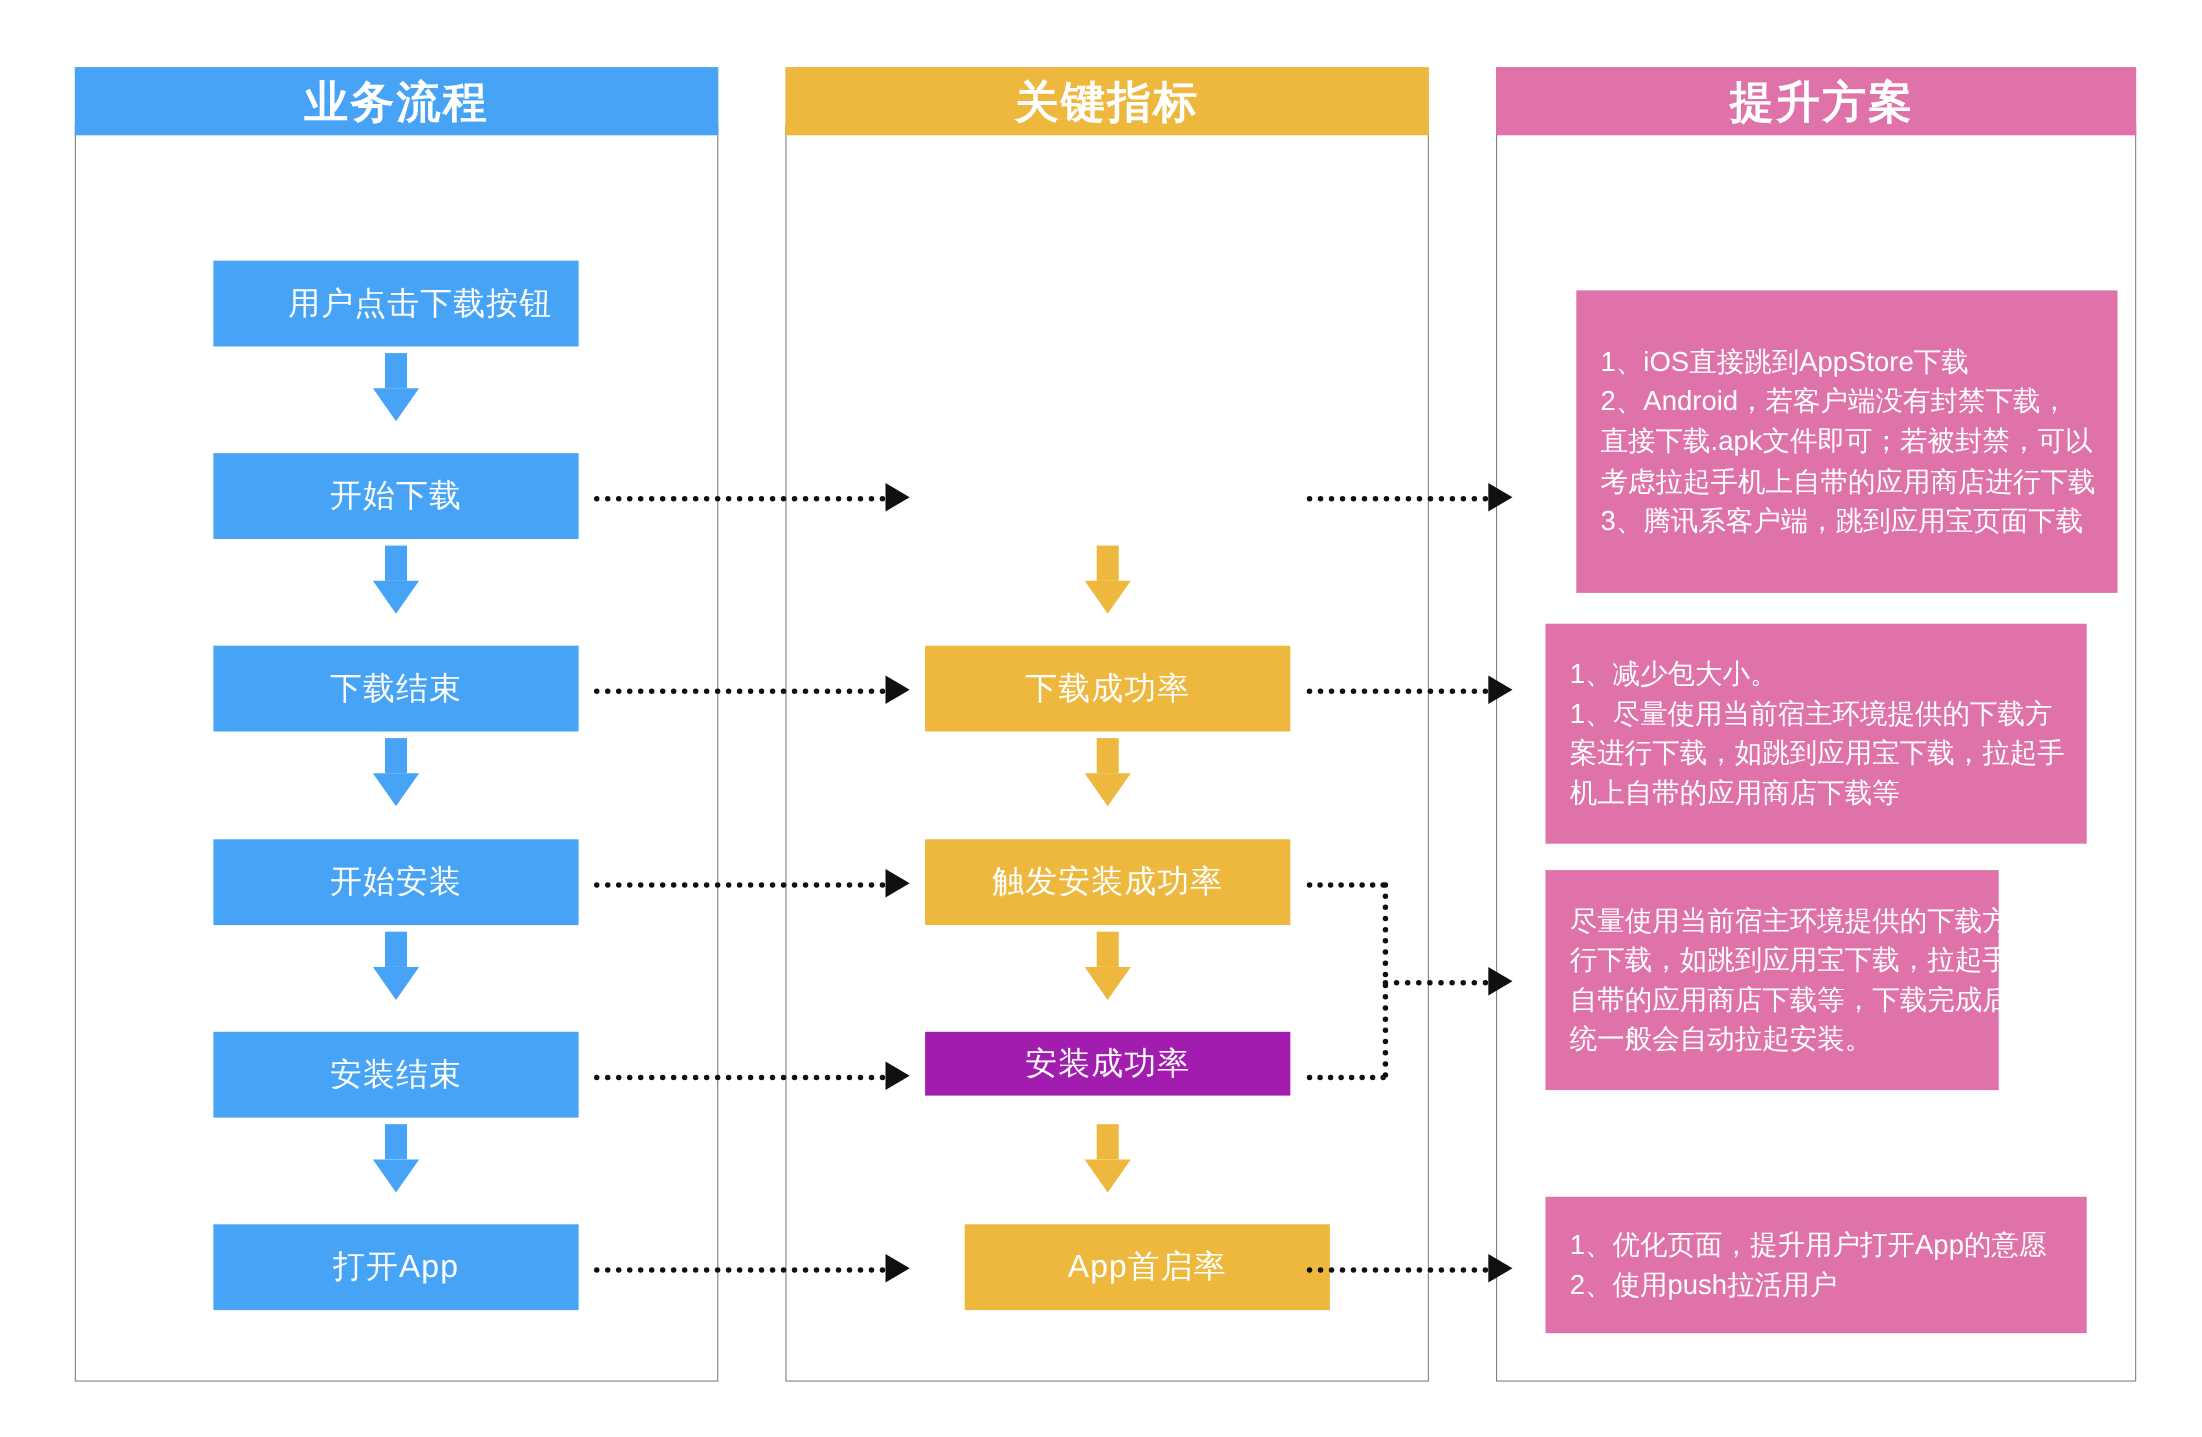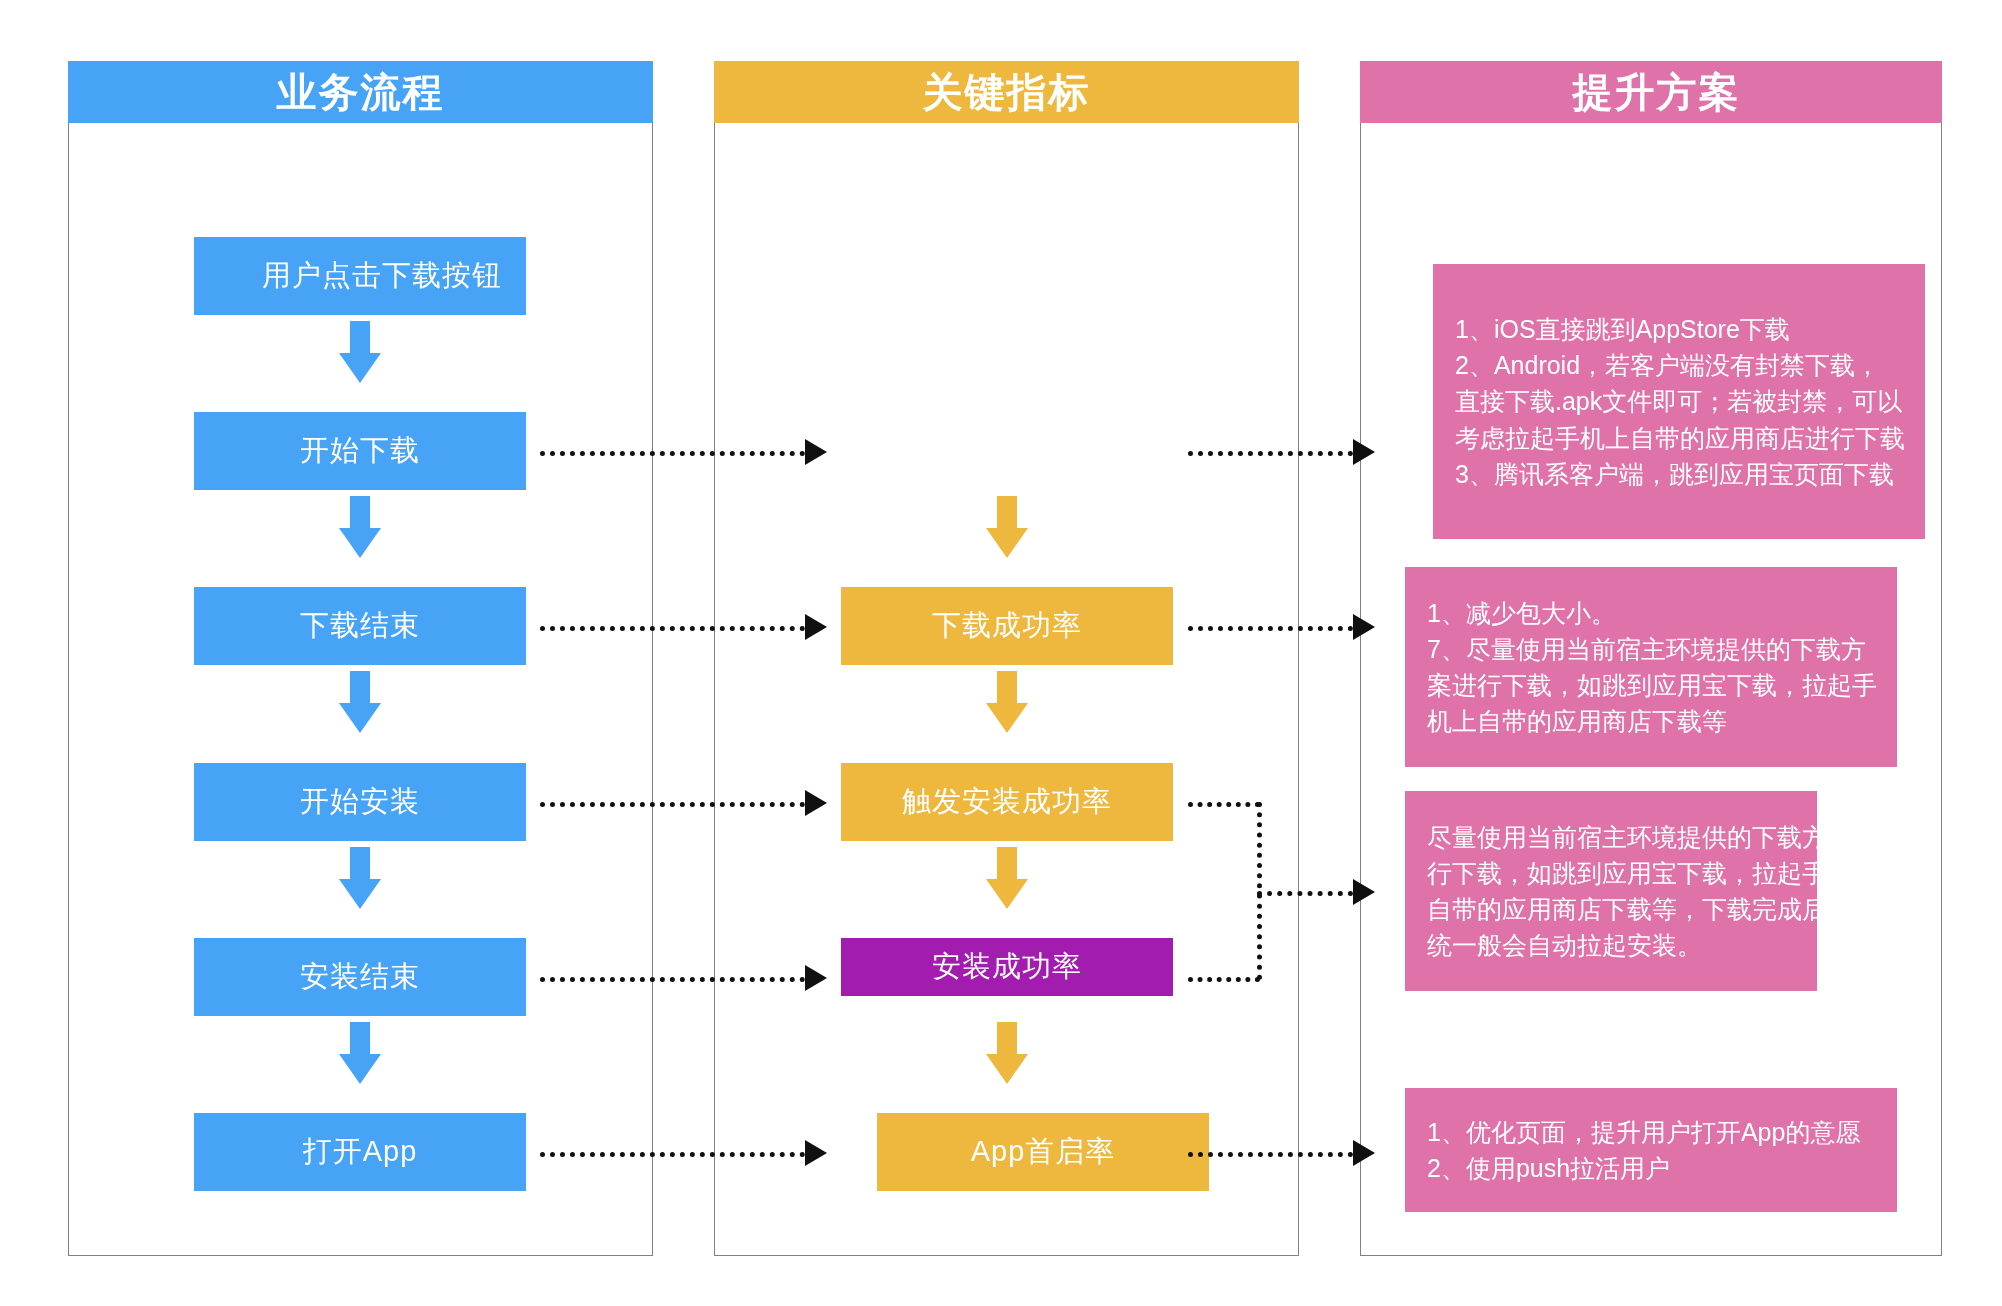--- a/index.html
+++ b/index.html
@@ -183,21 +183,21 @@
   <div class="card" style="left:1405px; top:264px; width:492px; height:275px; background:#e072aa;margin-left:28px;">
     <span class="ln">1、iOS直接跳到AppStore下载</span>
     <span class="ln">2、Android，若客户端没有封禁下载，</span>
     <span class="ln">直接下载.apk文件即可；若被封禁，可以</span>
     <span class="ln">考虑拉起手机上自带的应用商店进行下载</span>
     <span class="ln">3、腾讯系客户端，跳到应用宝页面下载</span>
   </div>
 
   <div class="card" style="left:1405px; top:567px; width:492px; height:200px; background:#e072aa;">
     <span class="ln">1、减少包大小。</span>
-    <span class="ln">7、尽量使用当前宿主环境提供的下载方</span>
+    <span class="ln">1、尽量使用当前宿主环境提供的下载方</span>
     <span class="ln">案进行下载，如跳到应用宝下载，拉起手</span>
     <span class="ln">机上自带的应用商店下载等</span>
   </div>
 
   <div class="card" style="left:1405px; top:791px; width:412px; height:200px; background:#e072aa;">
     <span class="ln">尽量使用当前宿主环境提供的下载方案进</span>
     <span class="ln">行下载，如跳到应用宝下载，拉起手机上</span>
     <span class="ln">自带的应用商店下载等，下载完成后，系</span>
     <span class="ln">统一般会自动拉起安装。</span>
   </div>

